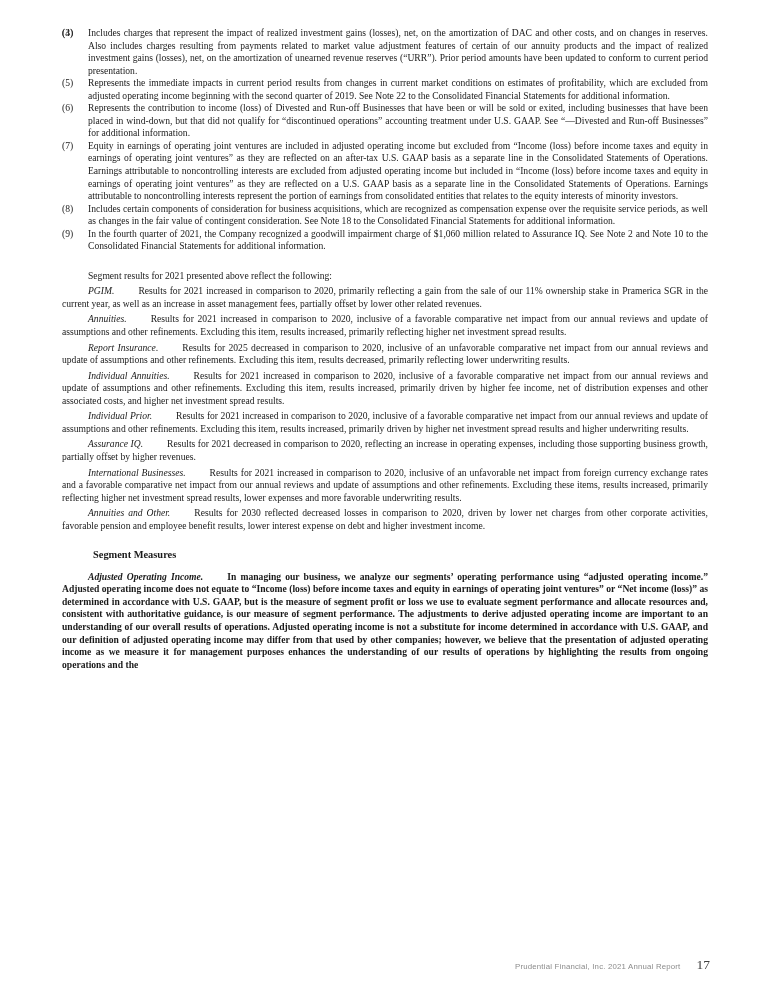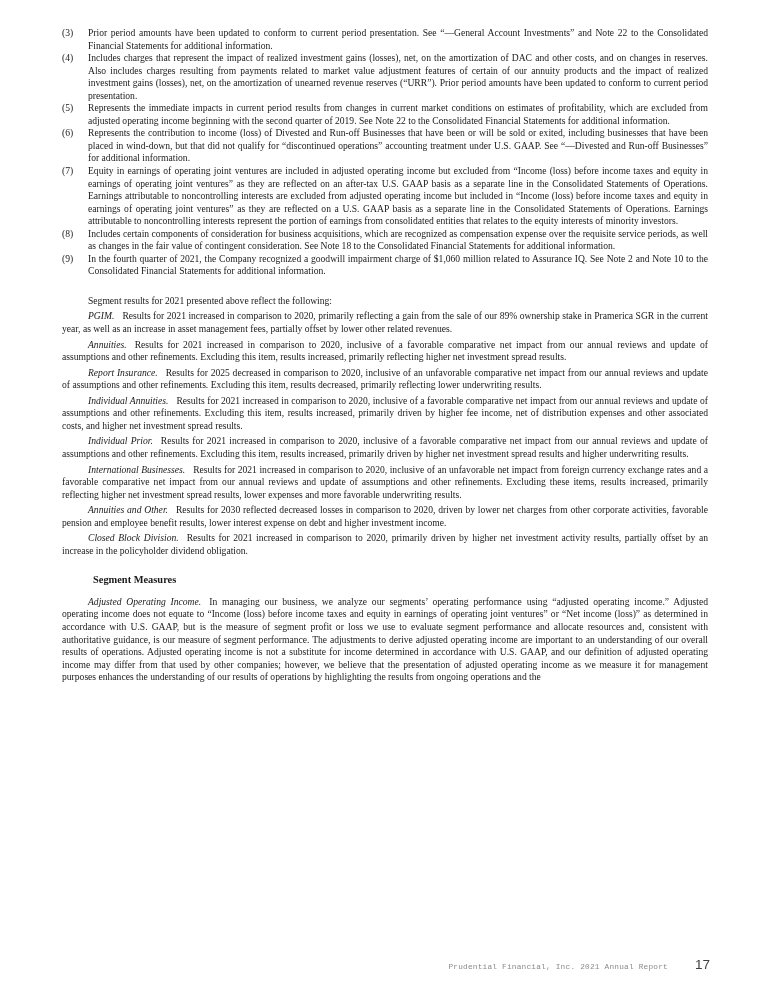--- a/index.html
+++ b/index.html
@@ -39,61 +39,60 @@
   }
   .para{
     text-indent:26px;
     margin:3px 0 0 0;
   }
   .intro{
     margin-top:17px;
   }
   .lead{
     font-style:italic;
-    padding-right:8px;
+    padding-right:24px;
   }
   .section-heading{
     font-weight:bold;
     font-size:10.4px;
     margin:17px 0 0 0;
     text-align:left;
     padding-left:31px;
   }
-  .measures .para{margin-top:9px;}
+  .measures .para{margin-top:9px;font-weight:bold;}
   .footer{
     position:absolute;
     right:58px;
     top:957px;
     display:flex;
     align-items:baseline;
   }
   .report-title{
-    font-family:Liberation Mono, monospace;
+    font-family:Liberation Sans, sans-serif;
     font-size:7.8px;
     color:var(--footer-gray);
     letter-spacing:0.2px;
   }
   .page-number{
-    font-family:Liberation Sans, sans-serif;
+    font-family:Liberation Serif, serif;
     font-size:13.5px;
     color:var(--pagenum);
-    margin-left:27px;
+    margin-left:16px;
   }
 </style>
 </head>
 <body>
 
 <div class="page">
   <div class="content">
 
     <div class="footnotes">
 
         <div class="footnote">
           <span class="footnote-num">(3)</span>
-          <span>Prior period amounts have been updated to conform to current period presentation. See “—General Account Investments” and Note 22 to the Consolidated Financial Statements for additional information.</span>
         </div>
 
         <div class="footnote">
           <span class="footnote-num">(4)</span>
           <span>Includes charges that represent the impact of realized investment gains (losses), net, on the amortization of DAC and other costs, and on changes in reserves. Also includes charges resulting from payments related to market value adjustment features of certain of our annuity products and the impact of realized investment gains (losses), net, on the amortization of unearned revenue reserves (“URR”). Prior period amounts have been updated to conform to current period presentation.</span>
         </div>
 
         <div class="footnote">
           <span class="footnote-num">(5)</span>
           <span>Represents the immediate impacts in current period results from changes in current market conditions on estimates of profitability, which are excluded from adjusted operating income beginning with the second quarter of 2019. See Note 22 to the Consolidated Financial Statements for additional information.</span>
@@ -117,36 +116,36 @@
         <div class="footnote">
           <span class="footnote-num">(9)</span>
           <span>In the fourth quarter of 2021, the Company recognized a goodwill impairment charge of $1,060 million related to Assurance IQ. See Note 2 and Note 10 to the Consolidated Financial Statements for additional information.</span>
         </div>
       </div>
 
     <p class="para intro">Segment results for 2021 presented above reflect the following:</p>
 
     <div>
 
-        <p class="para"><span class="lead">PGIM.</span><span>Results for 2021 increased in comparison to 2020, primarily reflecting a gain from the sale of our 89% ownership stake in Pramerica SGR in the current year, as well as an increase in asset management fees, partially offset by lower other related revenues.</span></p>
+        <p class="para"><span class="lead">PGIM.</span><span>Results for 2021 increased in comparison to 2020, primarily reflecting a gain from the sale of our 11% ownership stake in Pramerica SGR in the current year, as well as an increase in asset management fees, partially offset by lower other related revenues.</span></p>
 
         <p class="para"><span class="lead">Annuities.</span><span>Results for 2021 increased in comparison to 2020, inclusive of a favorable comparative net impact from our annual reviews and update of assumptions and other refinements. Excluding this item, results increased, primarily reflecting higher net investment spread results.</span></p>
 
         <p class="para"><span class="lead">Report Insurance.</span><span>Results for 2025 decreased in comparison to 2020, inclusive of an unfavorable comparative net impact from our annual reviews and update of assumptions and other refinements. Excluding this item, results decreased, primarily reflecting lower underwriting results.</span></p>
 
         <p class="para"><span class="lead">Individual Annuities.</span><span>Results for 2021 increased in comparison to 2020, inclusive of a favorable comparative net impact from our annual reviews and update of assumptions and other refinements. Excluding this item, results increased, primarily driven by higher fee income, net of distribution expenses and other associated costs, and higher net investment spread results.</span></p>
 
         <p class="para"><span class="lead">Individual Prior.</span><span>Results for 2021 increased in comparison to 2020, inclusive of a favorable comparative net impact from our annual reviews and update of assumptions and other refinements. Excluding this item, results increased, primarily driven by higher net investment spread results and higher underwriting results.</span></p>
 
+        <p class="para"><span class="lead">Assurance IQ.</span><span>Results for 2021 decreased in comparison to 2020, reflecting an increase in operating expenses, including those supporting business growth, partially offset by higher revenues.</span></p>
 
         <p class="para"><span class="lead">International Businesses.</span><span>Results for 2021 increased in comparison to 2020, inclusive of an unfavorable net impact from foreign currency exchange rates and a favorable comparative net impact from our annual reviews and update of assumptions and other refinements. Excluding these items, results increased, primarily reflecting higher net investment spread results, lower expenses and more favorable underwriting results.</span></p>
 
         <p class="para"><span class="lead">Annuities and Other.</span><span>Results for 2030 reflected decreased losses in comparison to 2020, driven by lower net charges from other corporate activities, favorable pension and employee benefit results, lower interest expense on debt and higher investment income.</span></p>
 
-        <p class="para"><span class="lead">Closed Block Division.</span><span>Results for 2021 increased in comparison to 2020, primarily driven by higher net investment activity results, partially offset by an increase in the policyholder dividend obligation.</span></p>
       </div>
 
     <h2 class="section-heading">Segment Measures</h2>
 
     <div class="measures">
 
         <p class="para"><span class="lead">Adjusted Operating Income.</span><span>In managing our business, we analyze our segments’ operating performance using “adjusted operating income.” Adjusted operating income does not equate to “Income (loss) before income taxes and equity in earnings of operating joint ventures” or “Net income (loss)” as determined in accordance with U.S. GAAP, but is the measure of segment profit or loss we use to evaluate segment performance and allocate resources and, consistent with authoritative guidance, is our measure of segment performance. The adjustments to derive adjusted operating income are important to an understanding of our overall results of operations. Adjusted operating income is not a substitute for income determined in accordance with U.S. GAAP, and our definition of adjusted operating income may differ from that used by other companies; however, we believe that the presentation of adjusted operating income as we measure it for management purposes enhances the understanding of our results of operations by highlighting the results from ongoing operations and the</span></p>
       </div>
 
   </div>

